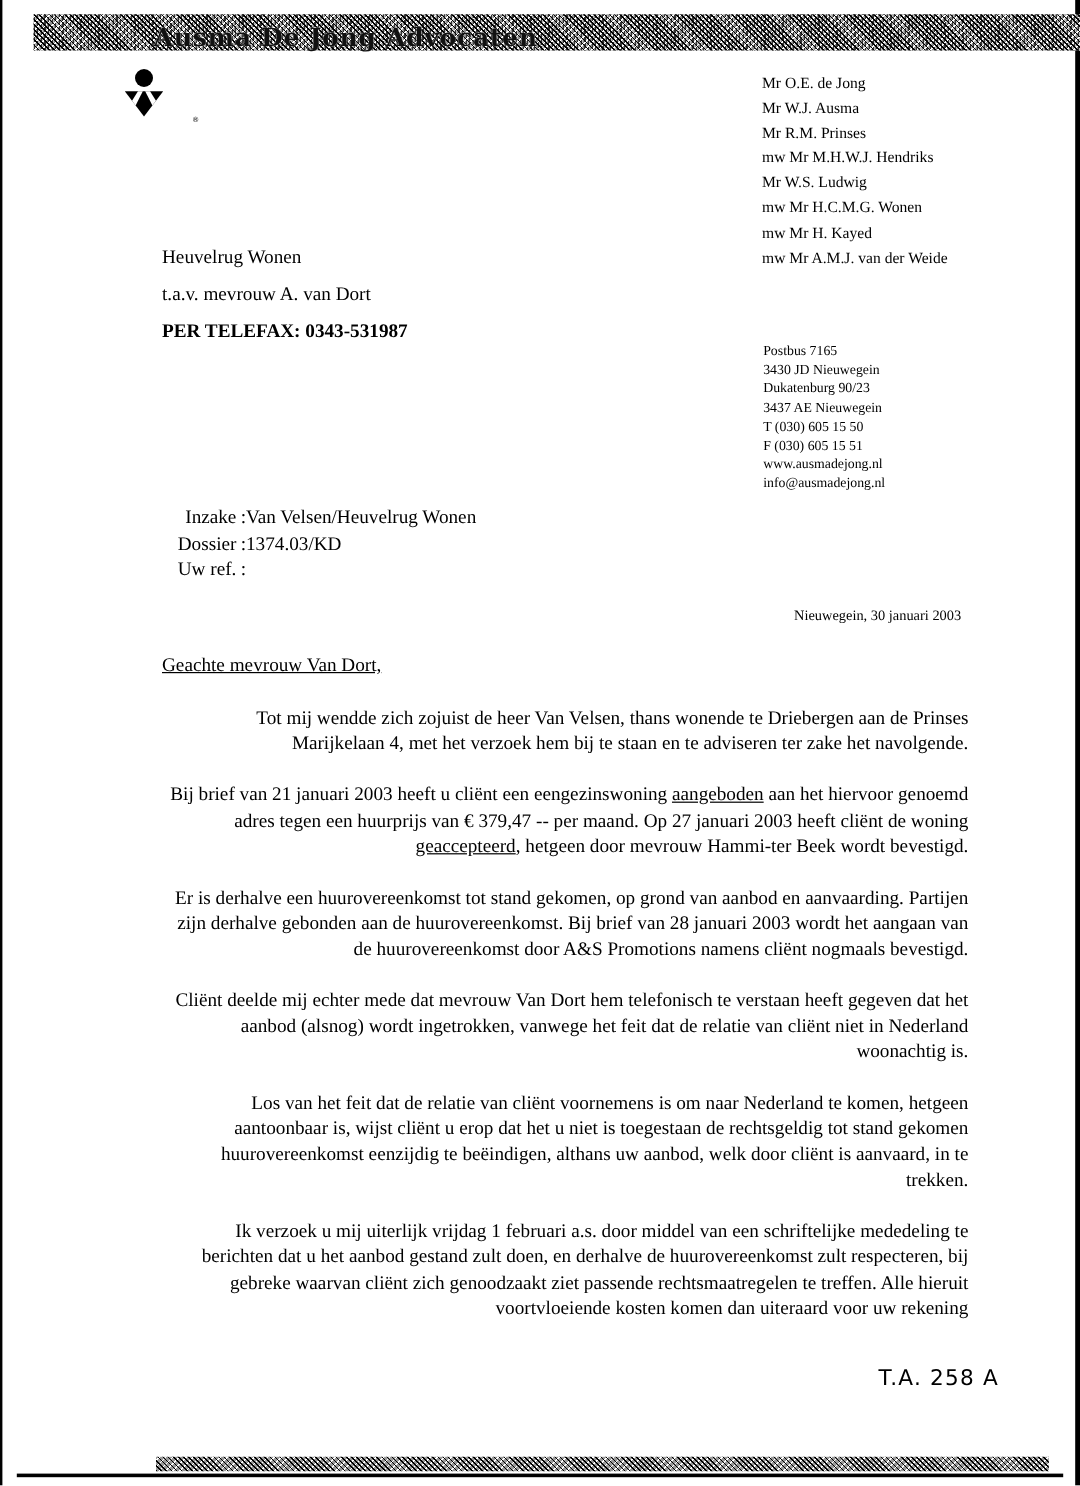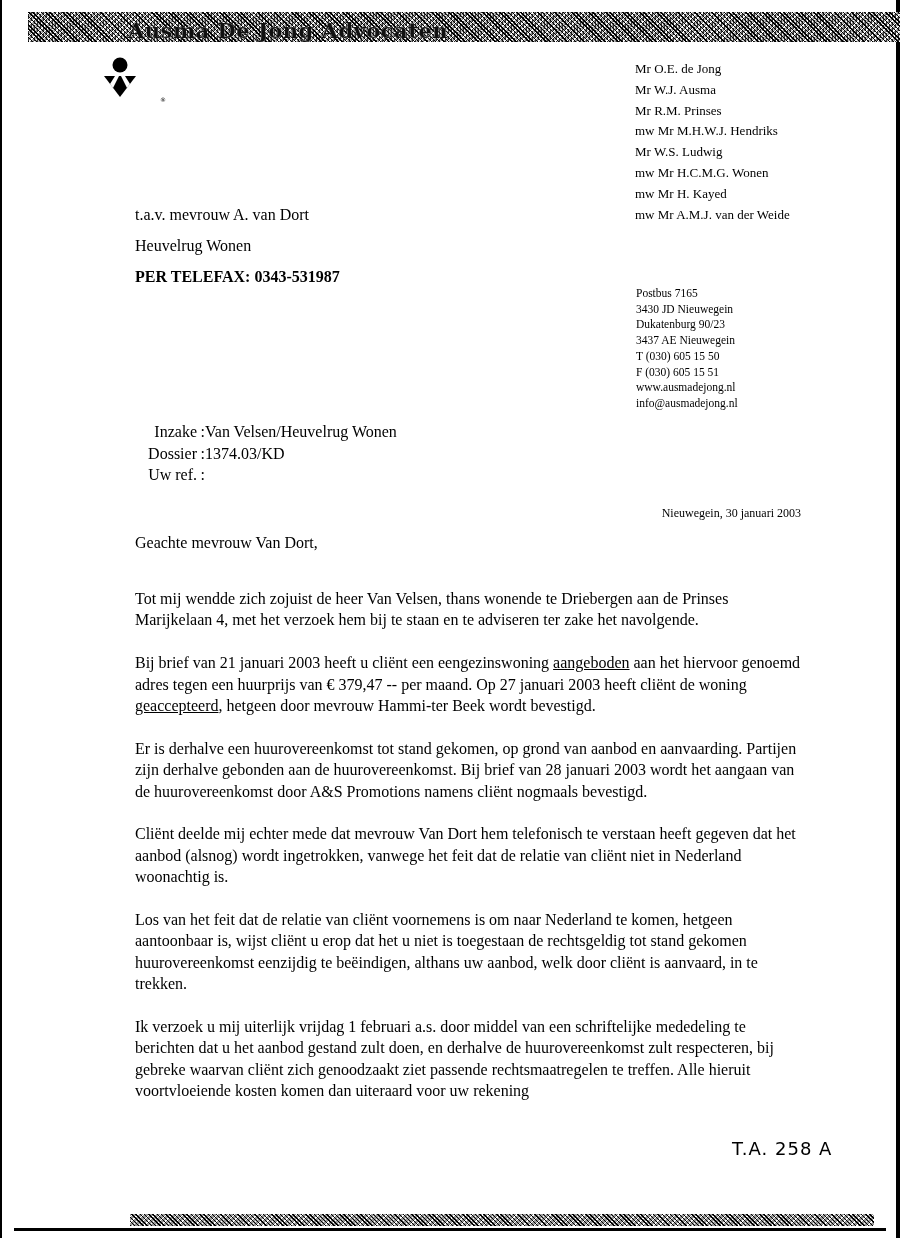--- a/index.html
+++ b/index.html
@@ -27,23 +27,23 @@
     .letterhead-names div { white-space: nowrap; }
     .contact { position: absolute; left: 636px; top: 246px; font-size: 11.5px; line-height: 15.7px; margin-top: 40px; }
     .recipient { position: absolute; left: 135px; top: 206px; font-size: 16px; }
     .recipient .line { height: 31px; white-space: nowrap; }
     .recipient .fax { font-weight: bold; }
     .refs { position: absolute; left: 135px; top: 421px; font-size: 16px; line-height: 21.5px; }
     .refs .row { display: flex; white-space: nowrap; text-align: right; }
     .refs .lbl { width: 62px; }
     .refs .sep { width: 8px; }
     .date { position: absolute; right: 99px; top: 506px; font-size: 12px; text-align: right; }
-    .salutation { position: absolute; left: 135px; top: 534px; font-size: 16px; }
+    .salutation { position: absolute; left: 135px; top: 546px; font-size: 16px; text-decoration: underline; }
     .body { position: absolute; left: 135px; top: 588px; width: 672px; font-size: 16px; line-height: 21.4px; }
-    .body p { margin: 0 0 21.4px 0; }
+    .body p { margin: 0 0 21.4px 0; text-align: right; }
     .u { text-decoration: underline; }
     .ref-code {
       position: absolute; left: 732px; top: 1138px; font-size: 18px;
       font-family: "DejaVu Sans", sans-serif; letter-spacing: 1px;
     }
     .footer-pattern {
       position: absolute; left: 130px; top: 1214px; width: 744px; height: 12px;
       background-color: #9a9a9a;
       background-image:
         repeating-linear-gradient(45deg, #000 0 1px, transparent 1px 3px),
@@ -87,22 +87,22 @@
   <div>3430 JD Nieuwegein</div>
   <div>Dukatenburg 90/23</div>
   <div>3437 AE Nieuwegein</div>
   <div>T (030) 605 15 50</div>
   <div>F (030) 605 15 51</div>
   <div>www.ausmadejong.nl</div>
   <div>info@ausmadejong.nl</div>
 </div>
 
 <div class="recipient">
+  <div class="line">Heuvelrug Wonen</div>
   <div class="line">t.a.v. mevrouw A. van Dort</div>
-  <div class="line">Heuvelrug Wonen</div>
   <div class="line fax">PER TELEFAX: 0343-531987</div>
 </div>
 
 <div class="refs">
   <div class="row">
     <span class="lbl">Inzake</span>
     <span class="sep">:</span>
     <span>Van Velsen/Heuvelrug Wonen</span>
   </div>
   <div class="row">

